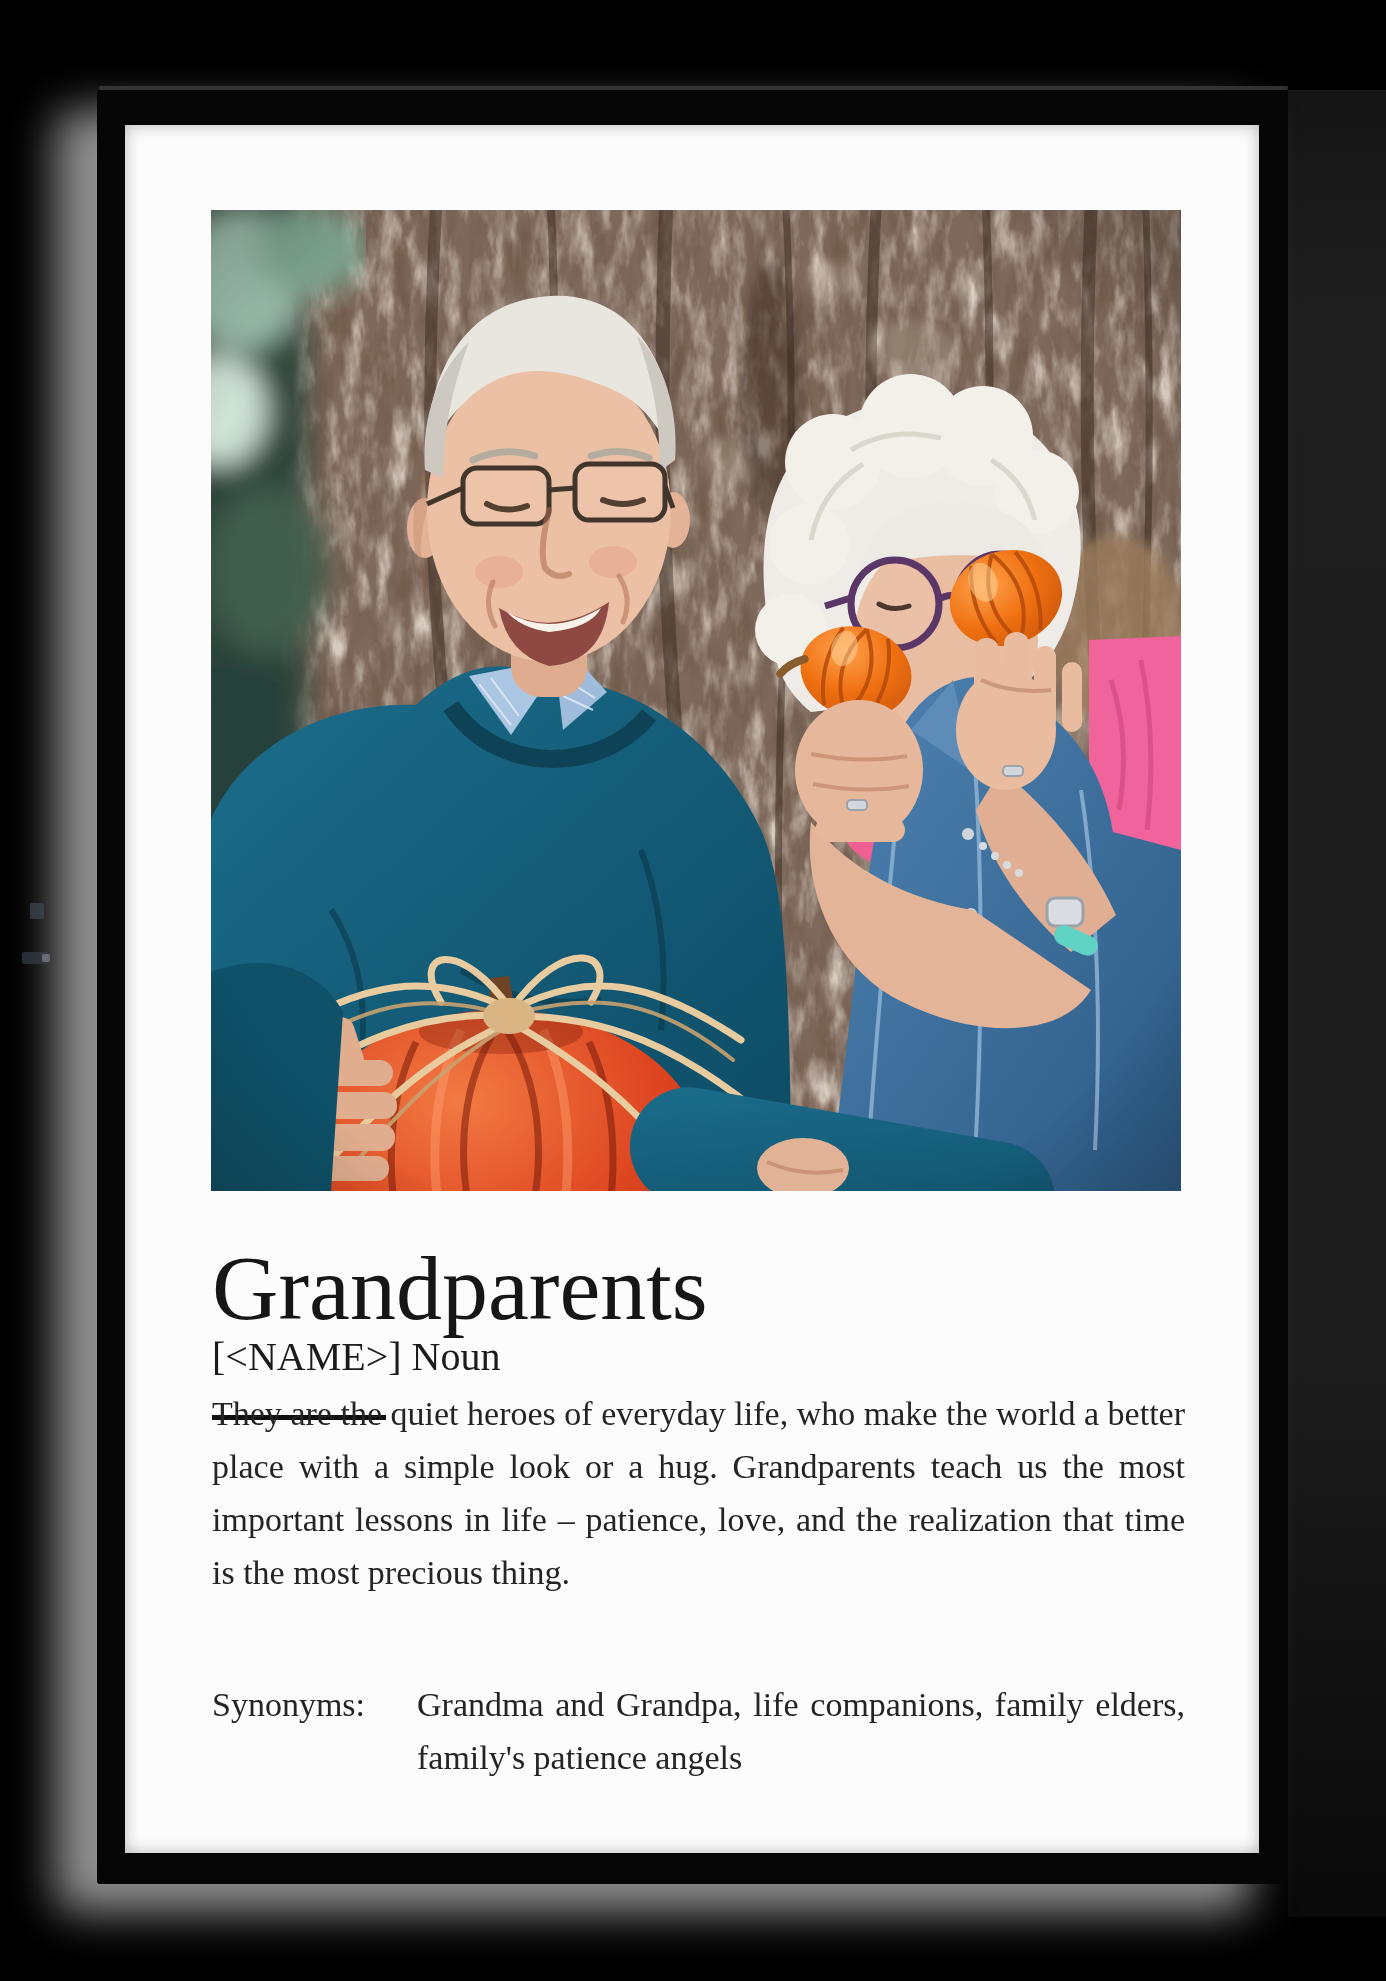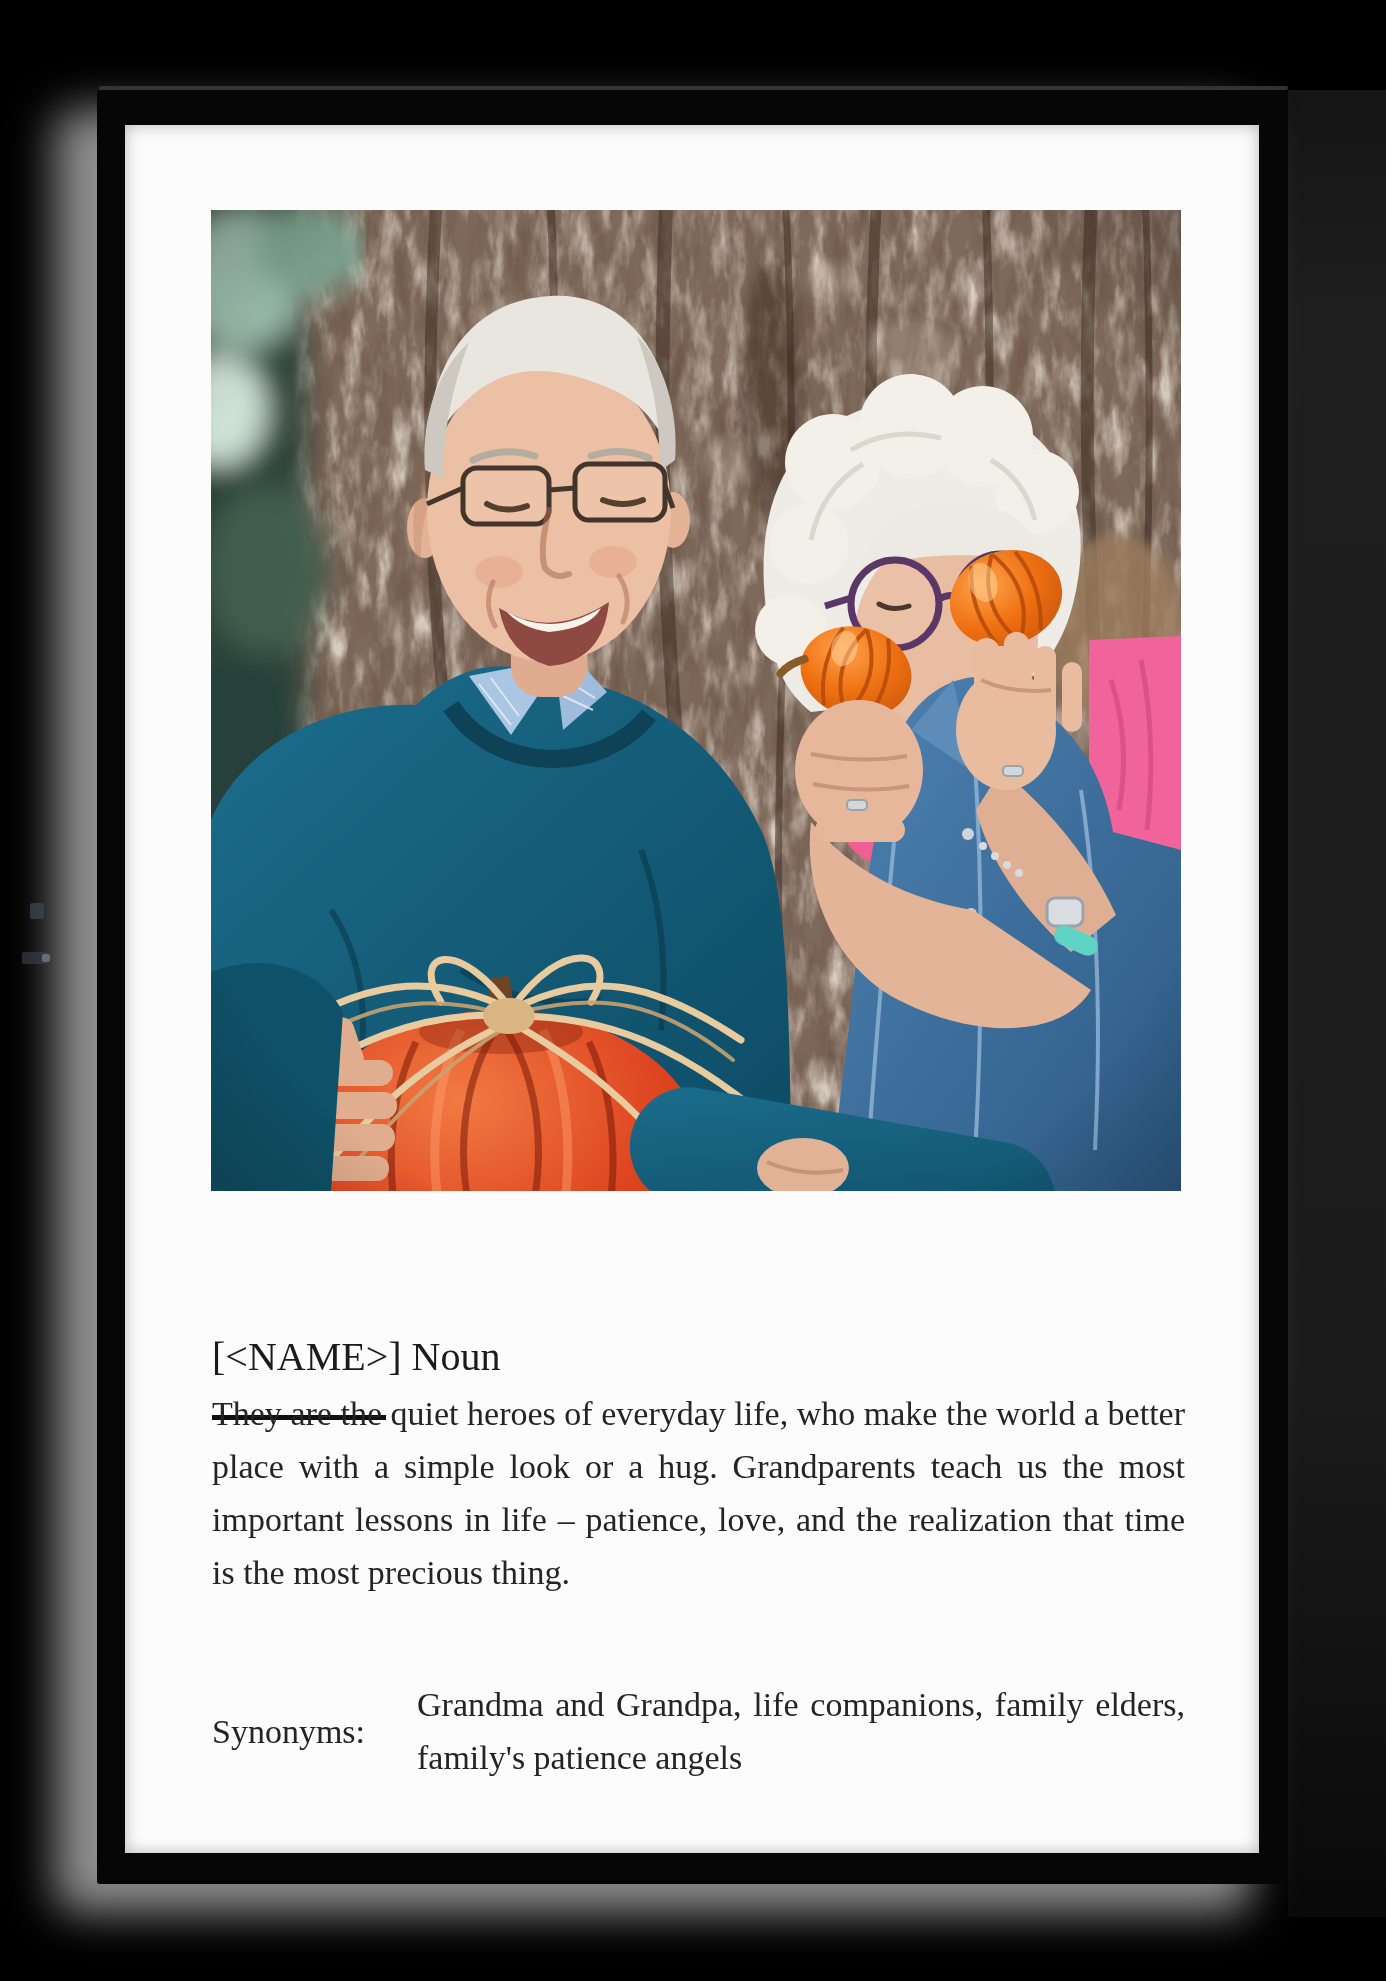--- a/index.html
+++ b/index.html
@@ -17,21 +17,21 @@
          box-shadow:inset 0 0 16px rgba(0,0,0,.28);}
   .photo{position:absolute;left:86px;top:85px;width:970px;height:981px;overflow:hidden;background:#6e5a4c;}
   .photo svg{display:block;}
   .title{position:absolute;left:87px;top:1117px;margin:0;font-size:92px;line-height:92px;
          font-weight:normal;color:#161616;letter-spacing:0;}
   .subtitle{position:absolute;left:87px;top:1212px;font-size:40px;line-height:40px;color:#1b1b1b;}
   .divider{position:absolute;left:87px;top:1290px;width:174px;height:5px;background:#101010;}
   .definition{position:absolute;left:87px;top:1262px;width:973px;margin:0;font-size:34px;
               line-height:53px;color:#242424;text-align:justify;}
   .synonyms{position:absolute;left:87px;top:1553px;width:973px;display:flex;font-size:34px;
-            line-height:53px;color:#242424;align-items:center;}
+            line-height:53px;color:#242424;}
   .syn-label{width:205px;flex:0 0 205px;}
   .syn-text{flex:1;text-align:justify;}
   .artifact{position:absolute;border-radius:2px;}
   .a1{left:30px;top:903px;width:14px;height:16px;background:#3d4550;opacity:.75;}
   .a2{left:22px;top:952px;width:26px;height:12px;background:#39404d;opacity:.65;}
   .a2b{left:42px;top:954px;width:8px;height:8px;background:#8e97a5;opacity:.55;}
 </style>
 </head>
 <body>
 
@@ -329,20 +329,21 @@
               <g stroke="rgba(176,115,86,0.5)" stroke-width="4" fill="none">
                 <path d="M556,952 q36,16 76,8"></path>
               </g>
             </g>
 
             <rect width="970" height="981" fill="url(#gVign)"></rect>
           </g>
         </svg>
       </div>
 
+      <h1 class="title">Grandparents</h1>
       <div class="subtitle">[&lt;NAME&gt;] Noun</div>
       <div class="divider"></div>
       <p class="definition">They are the quiet heroes of everyday life, who make the world a better place with a simple look or a hug. Grandparents teach us the most important lessons in life – patience, love, and the realization that time is the most precious thing.</p>
       <div class="synonyms">
         <span class="syn-label">Synonyms:</span>
         <span class="syn-text">Grandma and Grandpa, life companions, family elders, family's patience angels</span>
       </div>
 
     </div>
   </div>

